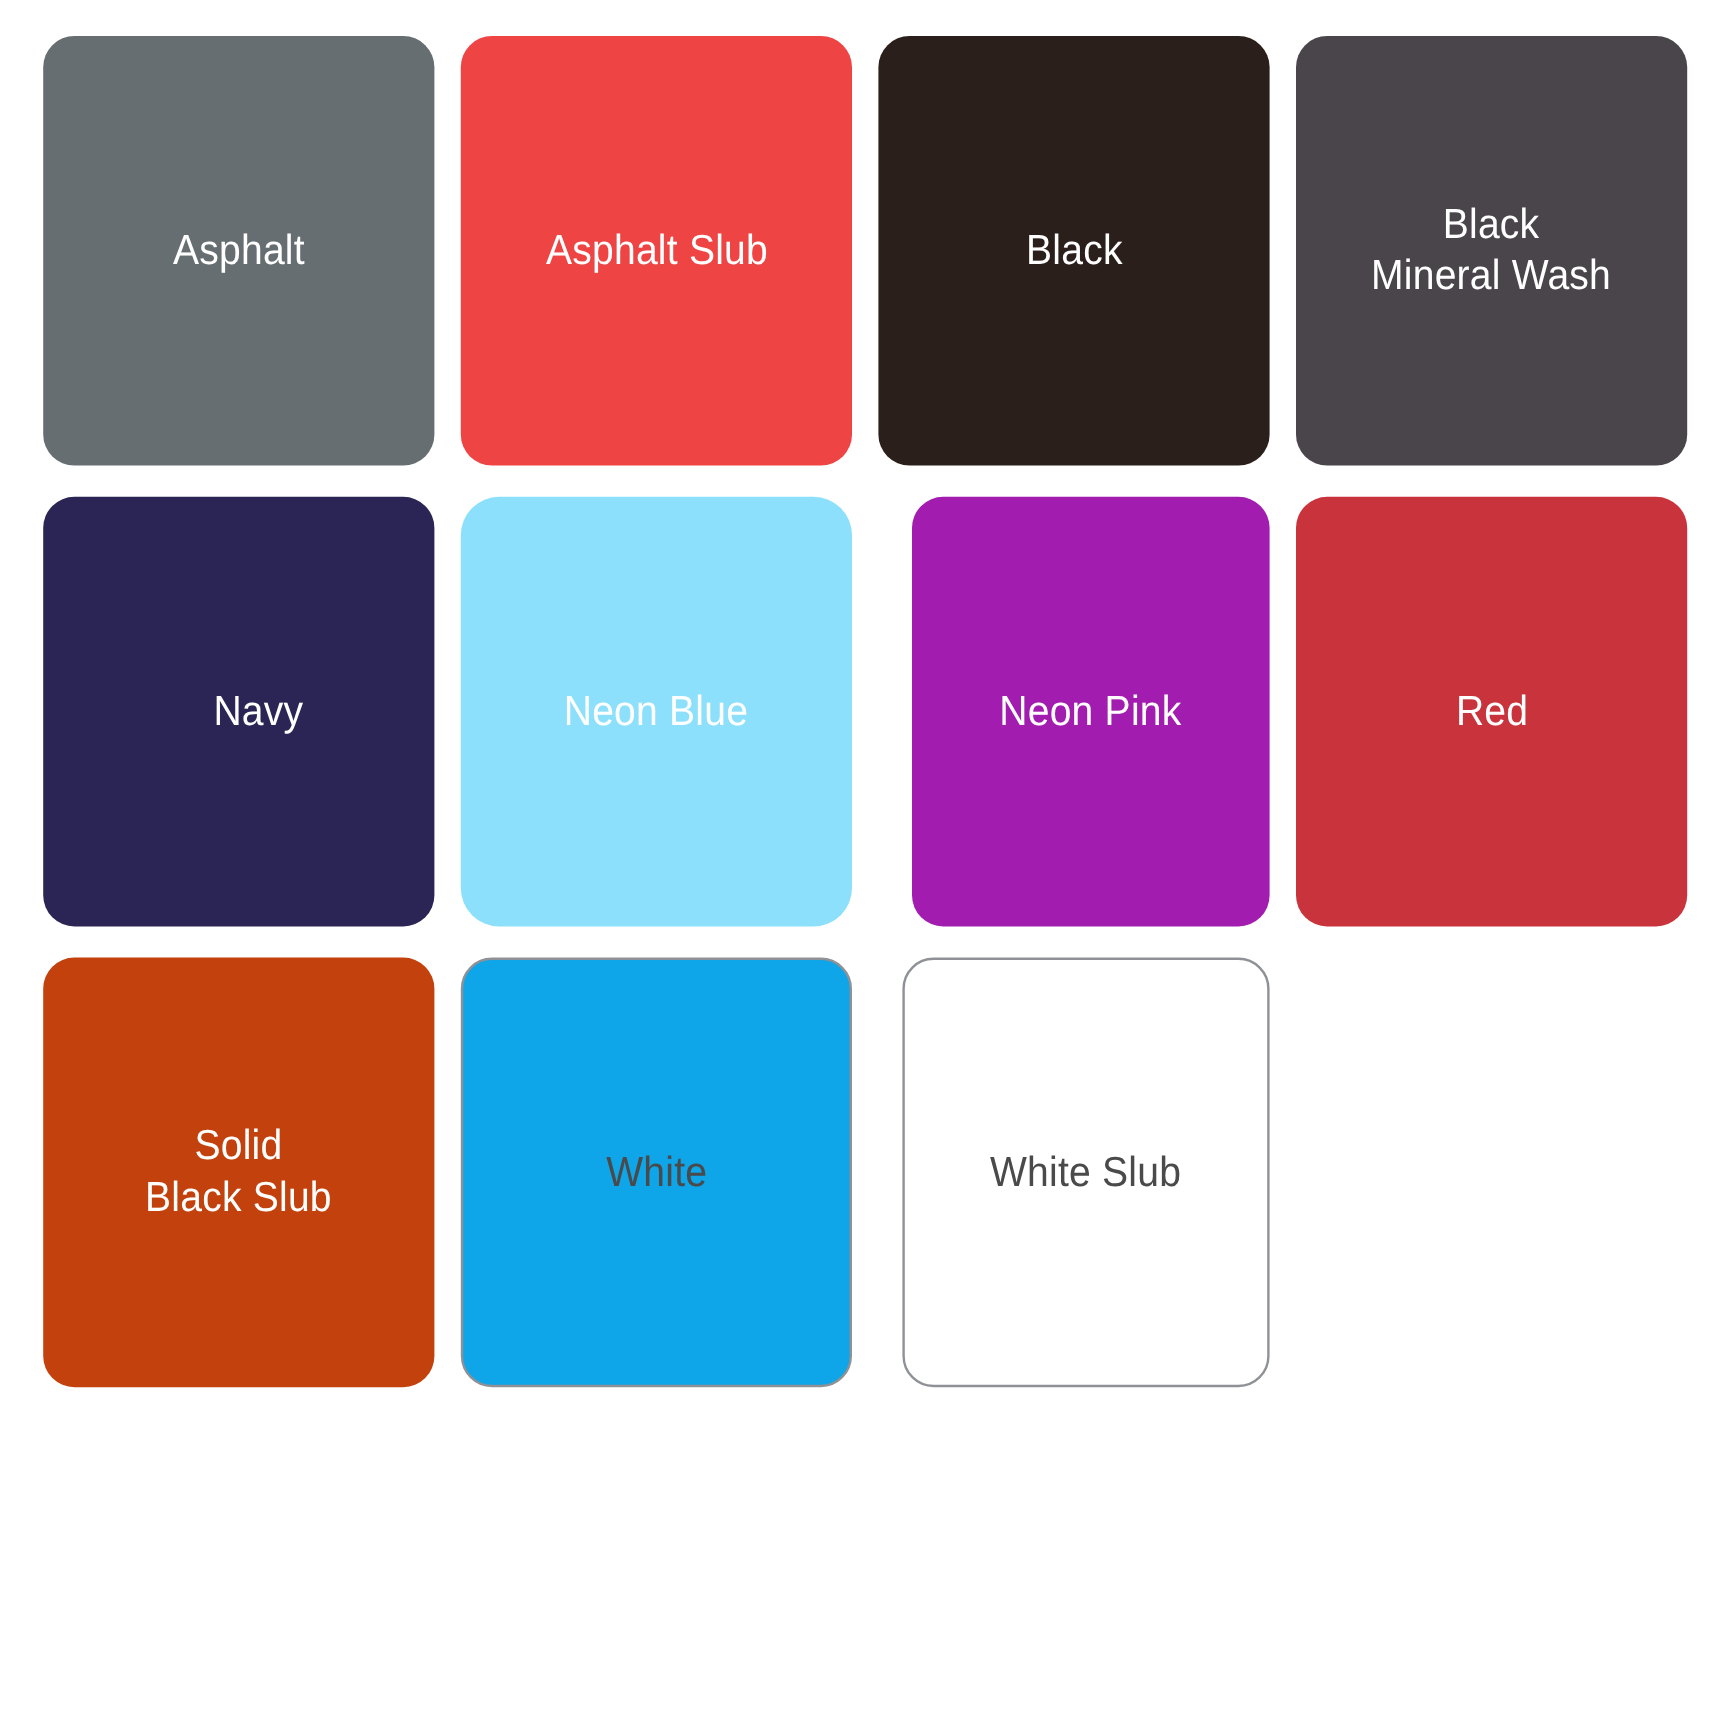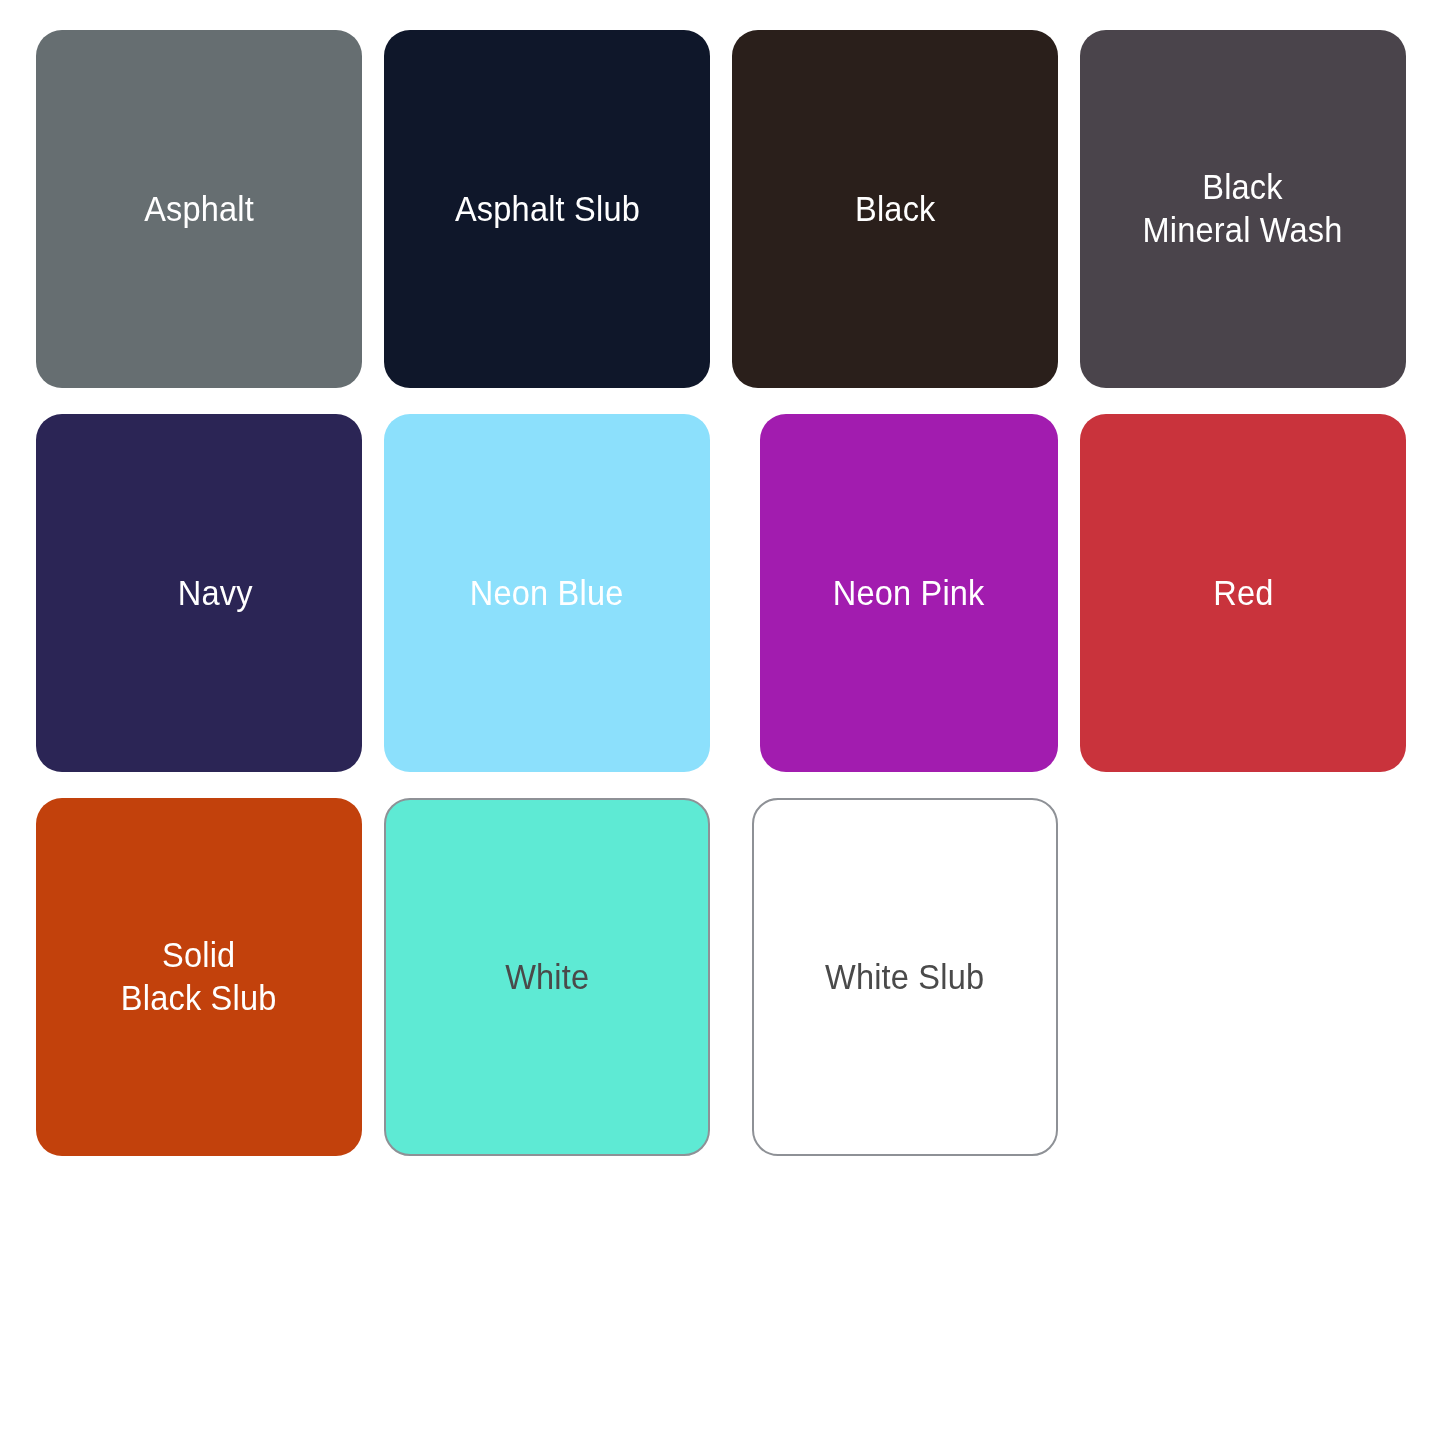--- a/index.html
+++ b/index.html
@@ -53,45 +53,45 @@
     white-space: pre-line;
   }
 </style>
 </head>
 <body style="background: rgb(255, 255, 255);">
 
 <div id="swatch-grid">
     <div class="swatch" style="background: rgb(102, 110, 113);">
       <div class="swatch-label" style="color: rgb(255, 255, 255);">Asphalt</div>
     </div>
-    <div class="swatch" style="background: #0f172a;">
+    <div class="swatch" style="background: #ef4444;">
       <div class="swatch-label" style="color: rgb(255, 255, 255);">Asphalt Slub</div>
     </div>
     <div class="swatch" style="background: rgb(42, 31, 27);">
       <div class="swatch-label" style="color: rgb(255, 255, 255);">Black</div>
     </div>
     <div class="swatch" style="background: rgb(74, 68, 75);">
       <div class="swatch-label" style="color: rgb(255, 255, 255);">Black
 Mineral Wash</div>
     </div>
     <div class="swatch" style="background: rgb(43, 37, 85); padding-left: 32px;">
       <div class="swatch-label" style="color: rgb(255, 255, 255);">Navy</div>
     </div>
-    <div class="swatch" style="background: rgb(140, 224, 252);">
+    <div class="swatch" style="background: rgb(140, 224, 252); border-radius: 32px;">
       <div class="swatch-label" style="color: rgb(255, 255, 255);">Neon Blue</div>
     </div>
     <div class="swatch" style="background: #a21caf; margin-left: 28px;">
       <div class="swatch-label" style="color: rgb(255, 255, 255);">Neon Pink</div>
     </div>
     <div class="swatch" style="background: rgb(201, 51, 60);">
       <div class="swatch-label" style="color: rgb(255, 255, 255);">Red</div>
     </div>
     <div class="swatch" style="background: #c2410c;">
       <div class="swatch-label" style="color: rgb(255, 255, 255);">Solid
 Black Slub</div>
     </div>
-    <div class="swatch bordered" style="background: #5eead4; border-color: rgb(142, 145, 150);">
+    <div class="swatch bordered" style="background: #0ea5e9; border-color: rgb(142, 145, 150);">
       <div class="swatch-label" style="color: rgb(74, 74, 74);">White</div>
     </div>
     <div class="swatch bordered" style="background: rgb(255, 255, 255); border-color: rgb(142, 145, 150); margin-left: 20px;">
       <div class="swatch-label" style="color: rgb(74, 74, 74);">White Slub</div>
     </div>
   </div>
 
 </body></html>

